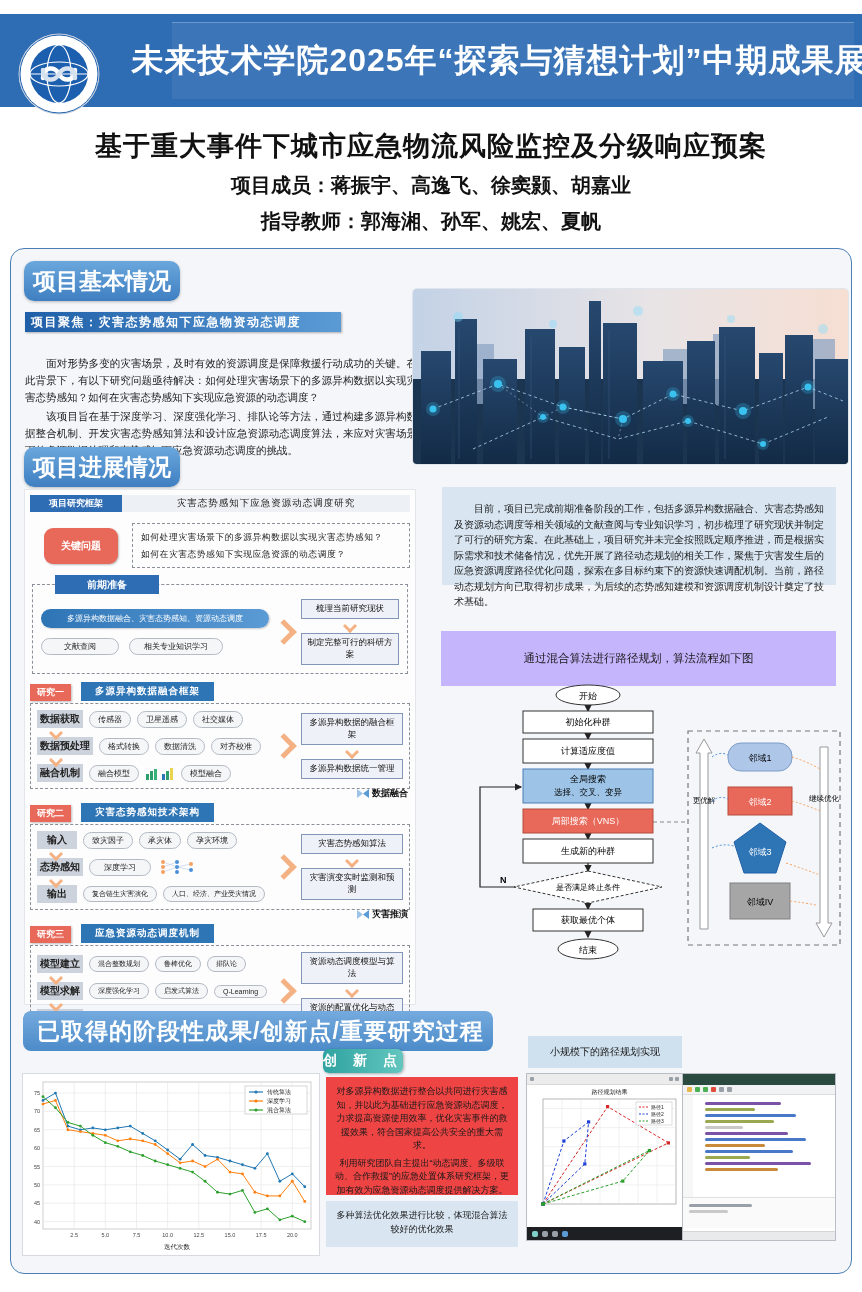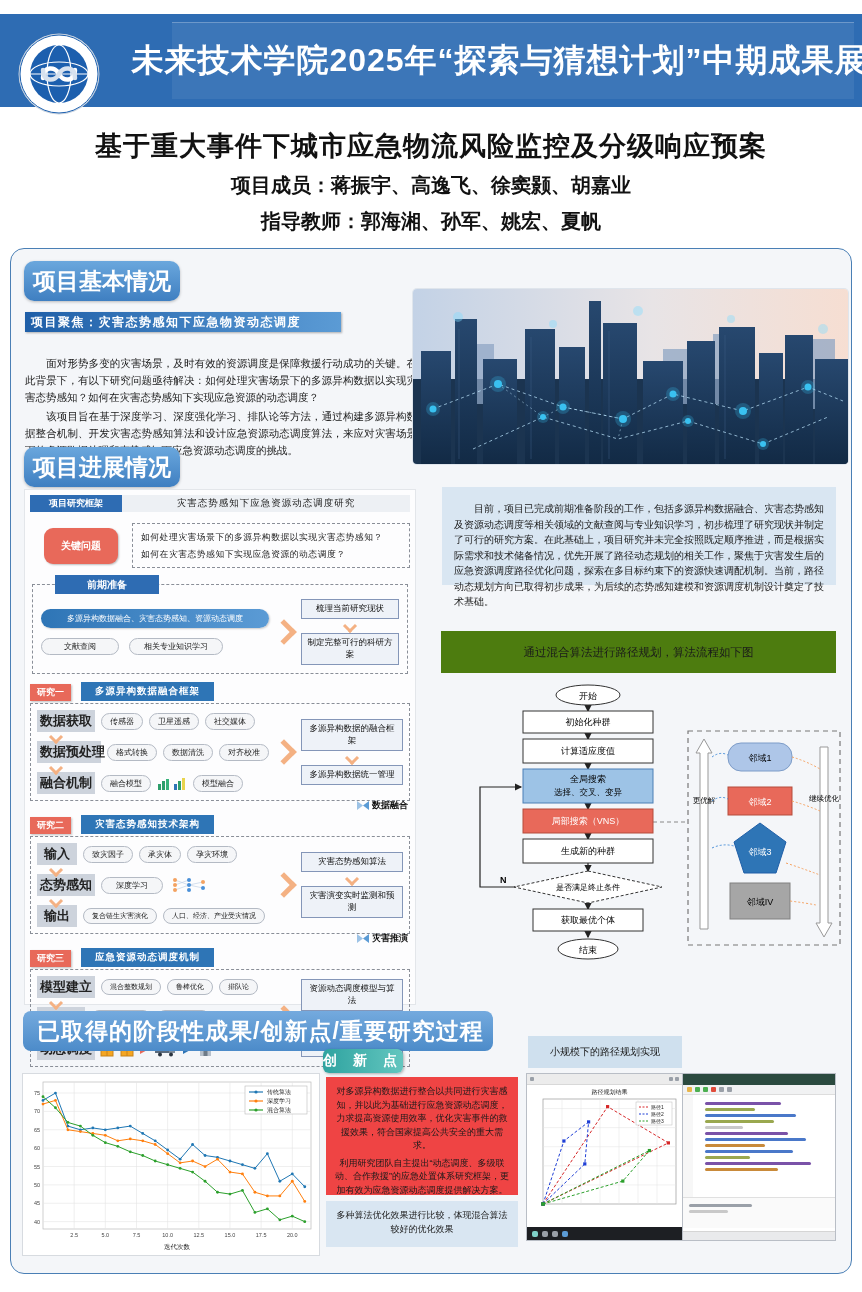--- a/index.html
+++ b/index.html
@@ -71,36 +71,36 @@
           text-align:center;color:#111;width:100%;box-sizing:border-box;}
   .study{position:relative;margin-top:9px;}
   .shead{display:flex;align-items:flex-end;height:18px;}
   .stag{background:#e8695a;color:#fff;font-weight:bold;font-size:9px;padding:2px 7px;
         box-shadow:1px 1px 2px rgba(0,0,0,.25);}
   .stitle{background:#2e75b6;color:#fff;font-weight:bold;font-size:9.5px;padding:3px 14px;
           margin-left:10px;letter-spacing:1px;}
   .sbody{border:1.2px dashed #8a8f98;margin-top:2px;padding:6px 6px;display:flex;align-items:center;}
   .sleft{width:232px;}
   .srow{display:flex;align-items:center;gap:6px;}
-  .rlabel{background:#cdd3dc;font-size:13px;font-weight:bold;padding:2px 3px;color:#222;
+  .rlabel{background:#cdd3dc;font-size:10px;font-weight:bold;padding:2px 3px;color:#222;
           white-space:nowrap;min-width:34px;text-align:center;}
   .vgap{height:9px;display:flex;align-items:center;padding-left:14px;}
   .connector{position:absolute;right:2px;bottom:-11px;font-size:9px;font-weight:bold;color:#111;
              display:flex;align-items:center;gap:3px;}
   .arrow-r{width:0;height:0;border-top:5px solid transparent;border-bottom:5px solid transparent;
            border-left:9px solid #e8695a;display:inline-block;}
   .arrow-r.blue{border-left-color:#2e75b6;}
 
   
   .city{position:absolute;left:402px;top:40px;width:435px;height:175px;border-radius:4px;overflow:hidden;
         box-shadow:0 0 0 1px #dfe5ec;}
   .rt-box{position:absolute;left:431px;top:238px;width:394px;height:98px;background:#d9e6f2;
           font-size:10px;line-height:1.55;color:#1a1a1a;padding:14px 12px;box-sizing:border-box;
           text-align:justify;}
-  .algo-bar{position:absolute;left:430px;top:382px;width:395px;height:42px;background:#4d7c0f;
+  .algo-bar{position:absolute;left:430px;top:382px;width:395px;height:55px;background:#c4b5fd;
             display:flex;align-items:center;justify-content:center;font-size:11.5px;color:#1a1a1a;}
   .flow-wrap{position:absolute;left:427px;top:434px;width:408px;height:318px;}
 
   
   .res-h{position:absolute;left:12px;top:762px;width:470px;height:40px;border-radius:8px;
          background:linear-gradient(180deg,#74aade,#4c8bc9);color:#fff;font-size:23px;font-weight:bold;
          display:flex;align-items:center;padding-left:14px;letter-spacing:1px;box-sizing:border-box;}
   .badge{position:absolute;left:312px;top:800px;width:80px;height:24px;border-radius:6px;
          background:linear-gradient(90deg,#2fa3a0,#63c6bf);color:#fff;font-weight:bold;font-size:14px;
          letter-spacing:6px;display:flex;align-items:center;justify-content:center;

